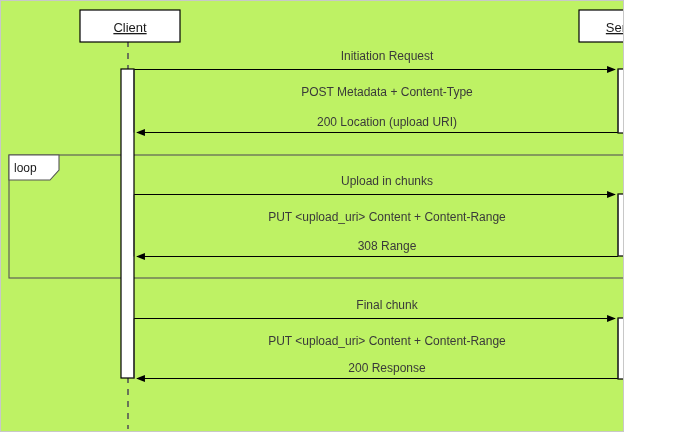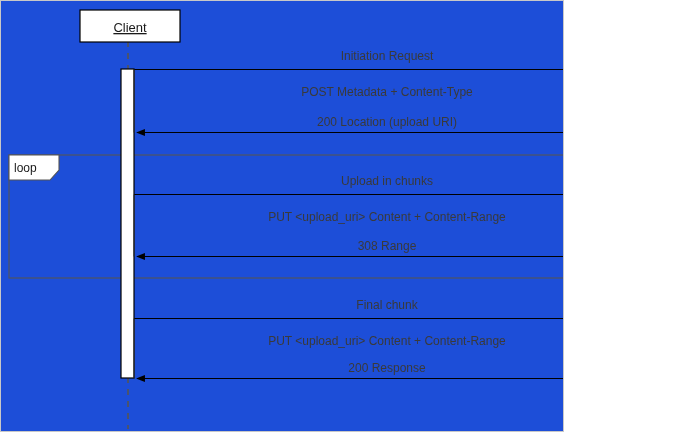--- a/index.html
+++ b/index.html
@@ -3,23 +3,23 @@
 <meta charset="utf-8">
 <title>Resumable Upload Sequence Diagram</title>
 <style>
   html, body {
     margin: 0;
     padding: 0;
     background: #ffffff;
   }
   #canvas {
     position: relative;
-    width: 564px;
+    width: 624px;
     height: 432px;
-    background: #1d4ed8;
+    background: #bef264;
     border: 1px solid #c8c8c8;
     box-sizing: border-box;
     overflow: hidden;
     font-family: "Liberation Sans", sans-serif;
   }
   svg.diagram {
     position: absolute;
     left: 0;
     top: 0;
     width: 692px;

